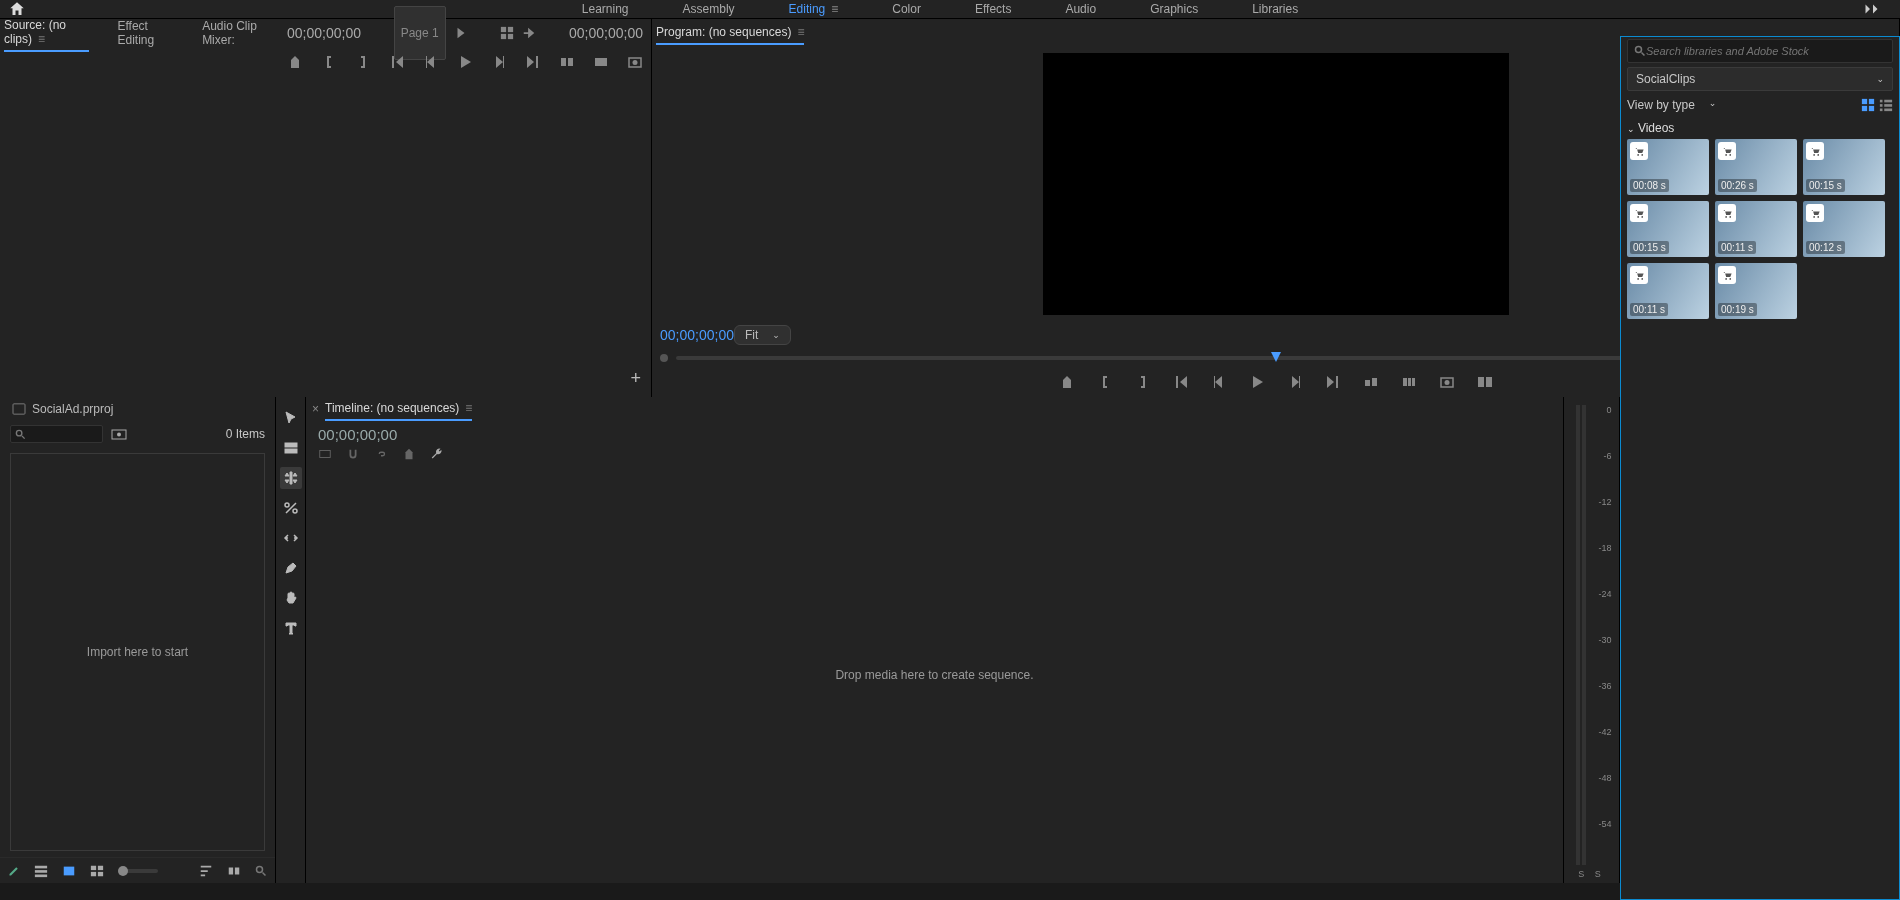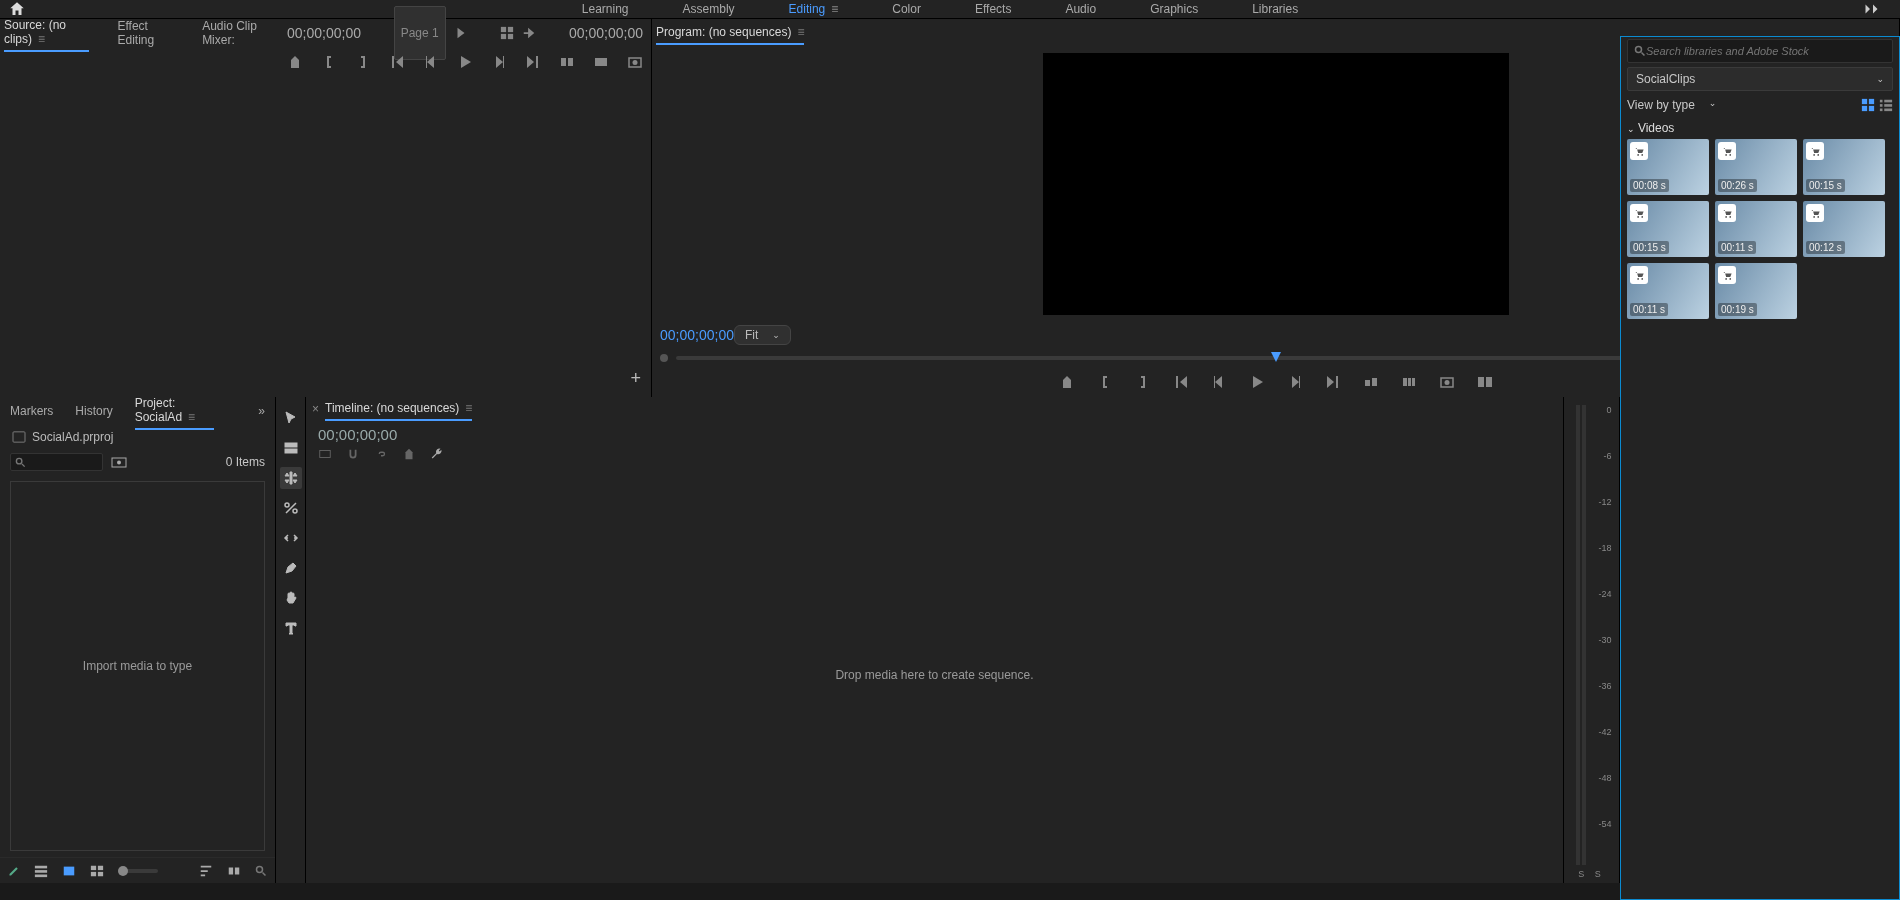--- a/index.html
+++ b/index.html
@@ -378,27 +378,20 @@
           </div>
           <div class="dur">00:19 s</div>
         </div>
       </div>
   </div>
 </div>
 
 <div class="row2" style="width:1620px">
 
   <div class="project-panel">
-    <div class="proj-tabs">
-      <span class="panel-tab">Markers</span>
-      <span class="panel-tab">History</span>
-      <span class="panel-tab active"><span>Project: SocialAd</span><span class="hamb">≡</span></span>
-      <span style="flex:1"></span>
-      <span style="color:#aaa">»</span>
-    </div>
     <div class="proj-name-row">
       <svg width="14" height="12" viewBox="0 0 16 14" fill="#888" style="margin-right:6px">
           <rect x="1" y="1" width="14" height="12" rx="1" fill="none" stroke="#888"></rect>
         </svg>
       <span>SocialAd.prproj</span>
     </div>
     <div class="proj-search-row">
       <div class="proj-search">
         <svg width="11" height="11" viewBox="0 0 16 16">
             <circle cx="6" cy="6" r="4" fill="none" stroke="#777" stroke-width="2"></circle>
@@ -406,21 +399,21 @@
           </svg>
       </div>
       <svg width="16" height="14" viewBox="0 0 16 14" fill="#aaa">
           <rect x="1" y="3" width="14" height="9" fill="none" stroke="#aaa"></rect>
           <circle cx="8" cy="7.5" r="2"></circle>
         </svg>
       <span style="flex:1"></span>
       <span>0 Items</span>
     </div>
     <div class="proj-bin">
-      <span>Import media to type</span>
+      <span>Import here to start</span>
     </div>
     <div class="proj-footer">
       <svg width="12" height="12" viewBox="0 0 16 16">
           <path d="M2 12l9-9 2 2-9 9H2z" fill="#5a8"></path>
         </svg>
       <svg width="14" height="14" viewBox="0 0 16 16" fill="#aaa">
           <rect x="1" y="2" width="14" height="3"></rect>
           <rect x="1" y="7" width="14" height="3"></rect>
           <rect x="1" y="12" width="14" height="3"></rect>
         </svg>

